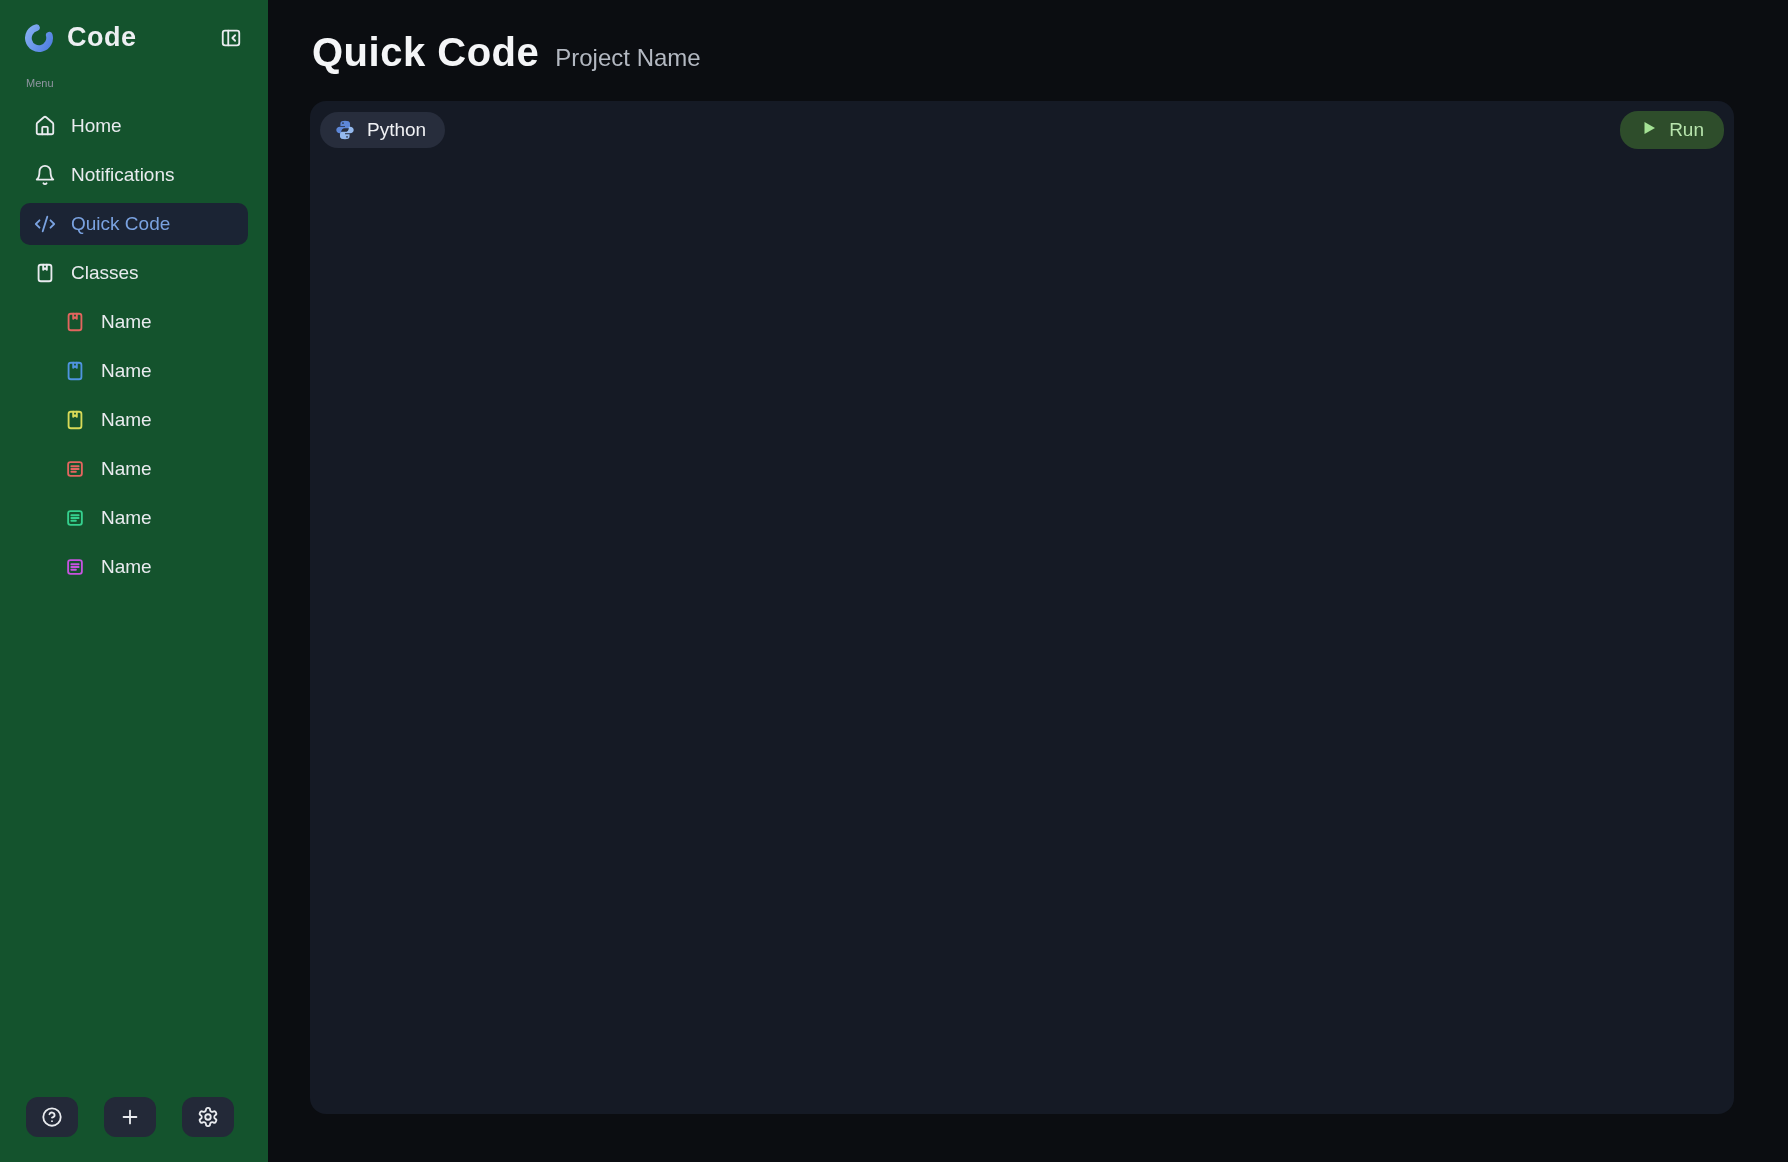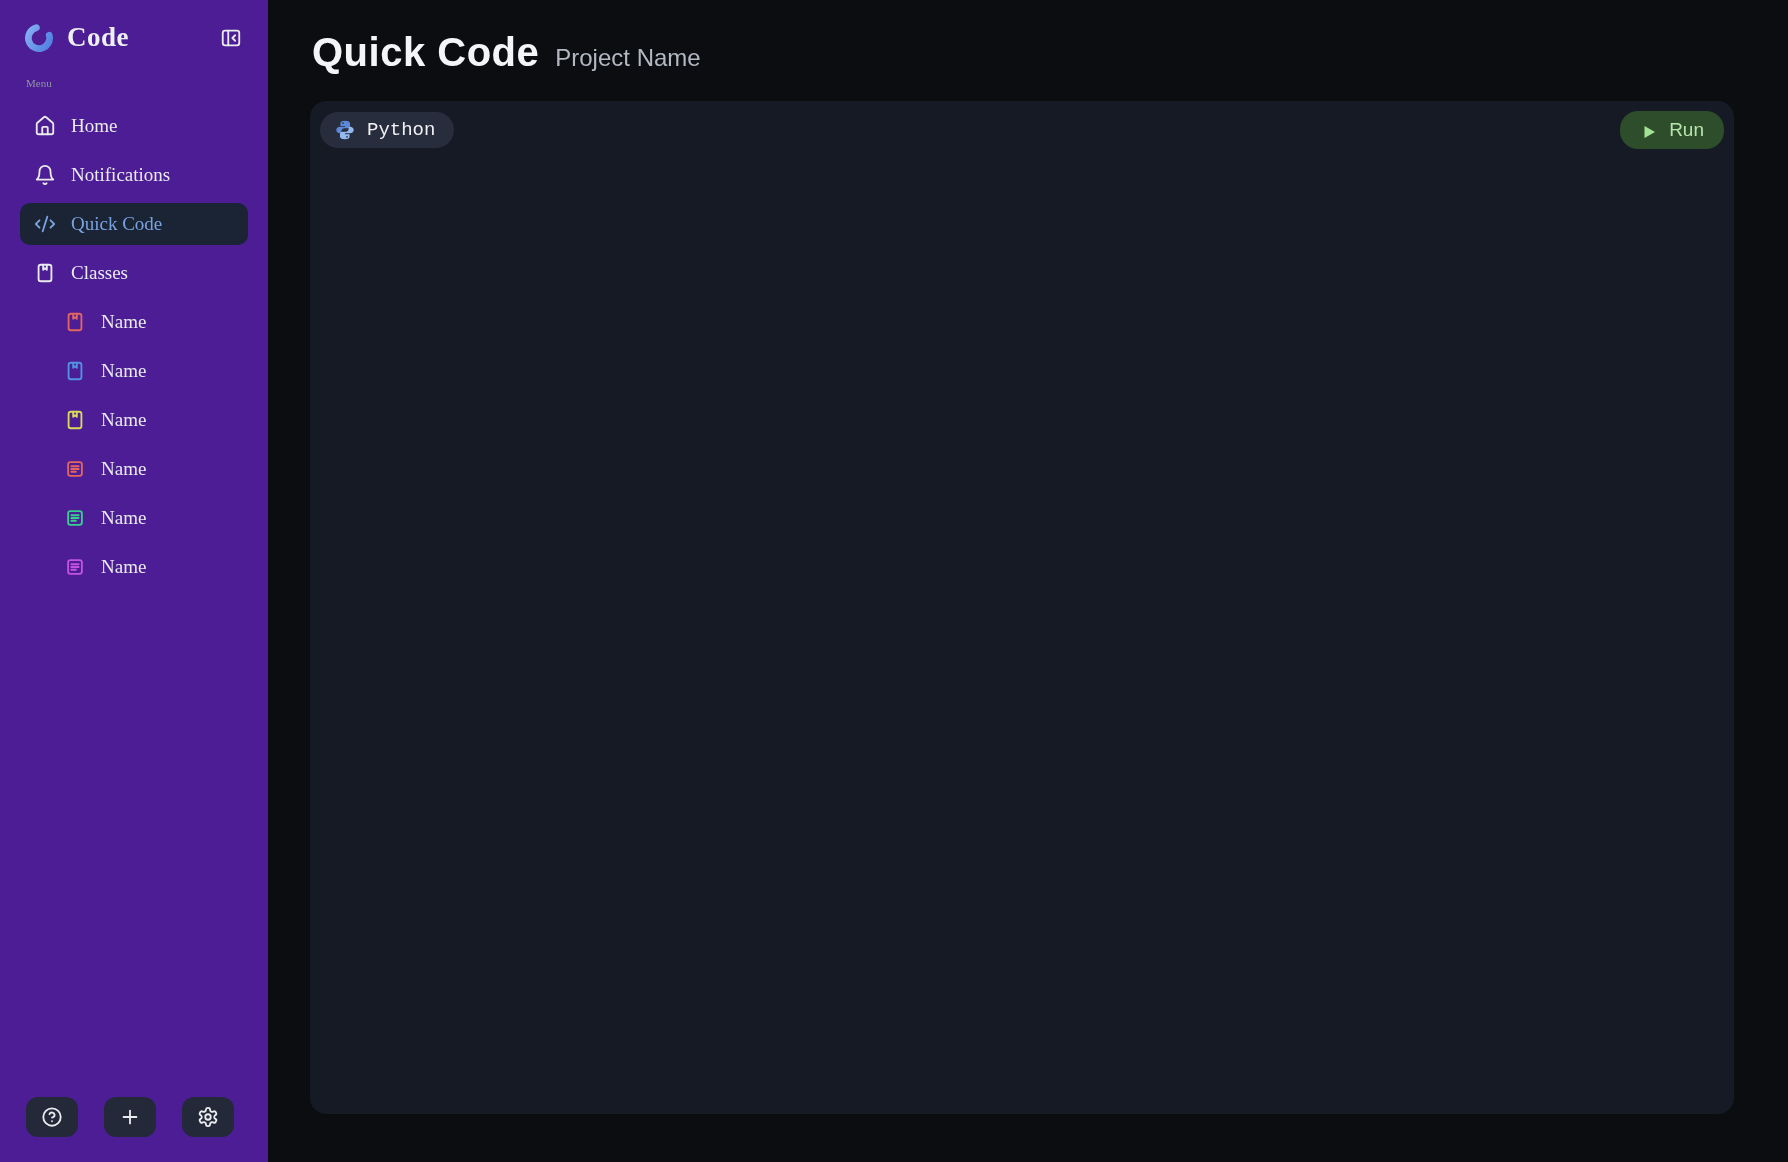--- a/index.html
+++ b/index.html
@@ -8,24 +8,23 @@
     background:#0b0d11;
     font-family:"Liberation Sans", sans-serif;
     color:#edeff2;
     overflow:hidden;
   }
   .app { display:flex; width:100%; height:100%; }
 
   
   .sidebar {
     width:268px; min-width:268px; height:100%;
-    background:#4c1d95;
+    background:#14532d;
     display:flex; flex-direction:column;
     padding:22px 20px 25px;
-    font-family:Liberation Serif, serif;
   }
   .logo-row { display:flex; align-items:center; gap:13px; padding:0 4px; }
   .brand-text { font-size:27px; font-weight:bold; letter-spacing:.5px; flex:1; }
   .collapse-btn { background:none; border:none; cursor:pointer; display:flex; padding:2px; }
   .menu-label { color:#8f95a1; font-size:11px; margin:24px 6px 16px; }
 
   .nav { display:flex; flex-direction:column; gap:7px; }
   .nav-item {
     display:flex; align-items:flex-start; gap:15px;
     padding:10px 14px; border-radius:10px;
@@ -54,24 +53,24 @@
 
   .panels { flex:1; display:flex; gap:26px; min-height:0; }
   .panel {
     flex:1; background:#151a25; border-radius:16px;
     padding:10px; display:flex; flex-direction:column; min-width:0;
   }
   .panel-header { display:flex; justify-content:space-between; align-items:center; }
   .badge {
     display:flex; align-items:center; gap:11px;
     background:#272d3c; border-radius:18px;
-    padding:7px 19px 7px 14px; font-size:19px; color:#f0f1f4;font-family:Liberation Mono, monospace;
+    padding:7px 19px 7px 14px; font-size:19px; color:#f0f1f4;
   }
   .pill-btn {
-    display:flex; align-items:flex-end; gap:11px;
+    display:flex; align-items:flex-start; gap:11px;
     border:none; border-radius:18px; padding:8px 20px;
     font-size:19px; cursor:pointer;
     font-family:"Liberation Sans", sans-serif;
   }
   .btn-run   { background:#2e4d2b; color:#b7e4ac; }
   .btn-clear { background:#4f2e2b; color:#f2c6bf; }
 
   .panel-body { flex:1; }
   .console-input {
     height:48px; width:100%;

